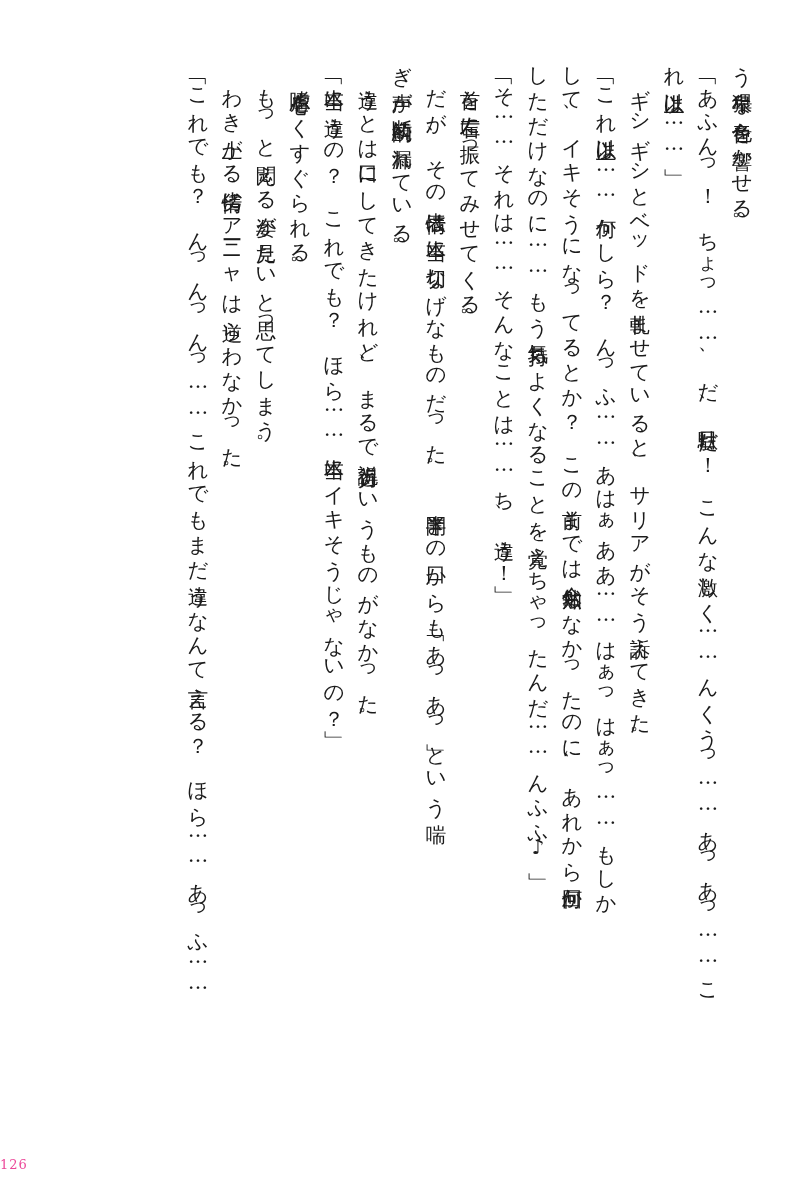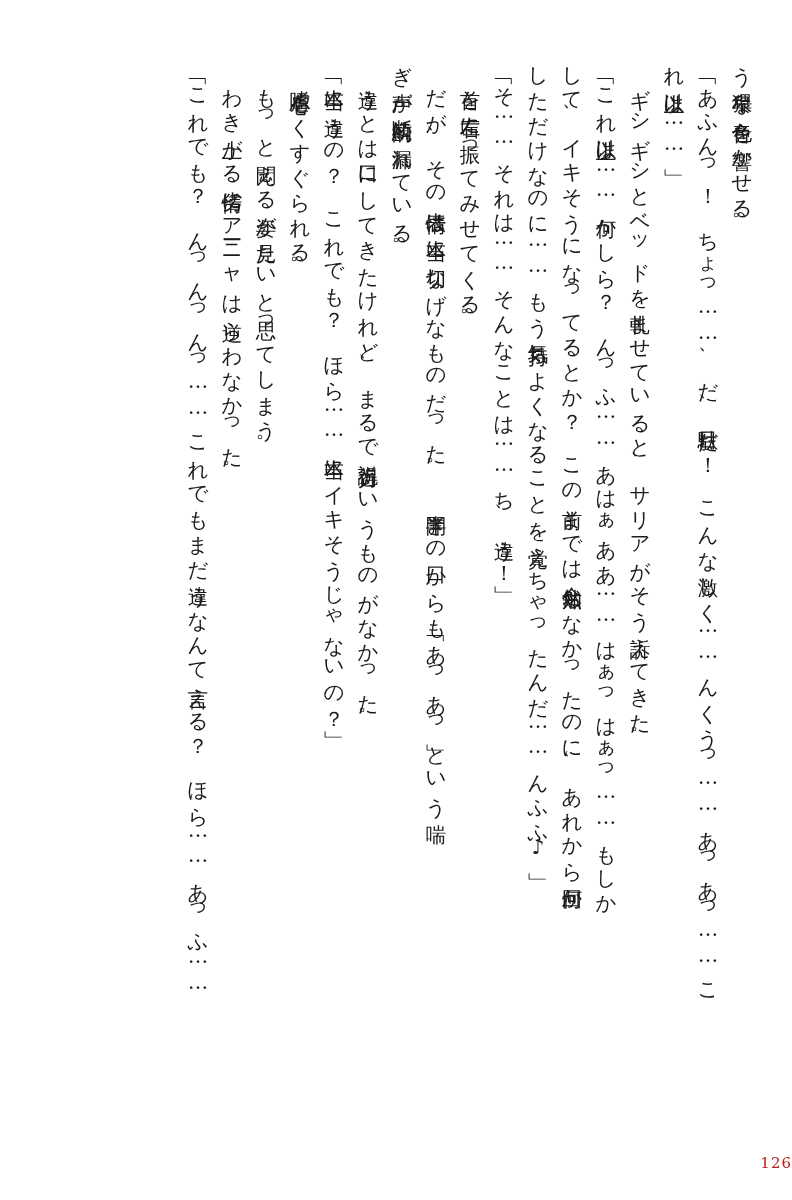--- a/index.html
+++ b/index.html
@@ -58,24 +58,24 @@
   
   .line.indent {
     padding-top: 20px;
   }
 
   .page-number {
     position: absolute;
     left: 0;
     right: 0;
     bottom: 28px;
-    text-align: right;
-    font-size: 15px;
+    text-align: left;
+    font-size: 13px;
     font-family: "DejaVu Serif", "Liberation Serif", serif;
-    color: #b91c1c;
+    color: #ec4899;
     letter-spacing: 1px;
   }
 </style>
 </head>
 <body>
 
 <div class="page">
 
   <div class="text-block">
     <div class="line">う卑猥な音色を響かせる。</div>

